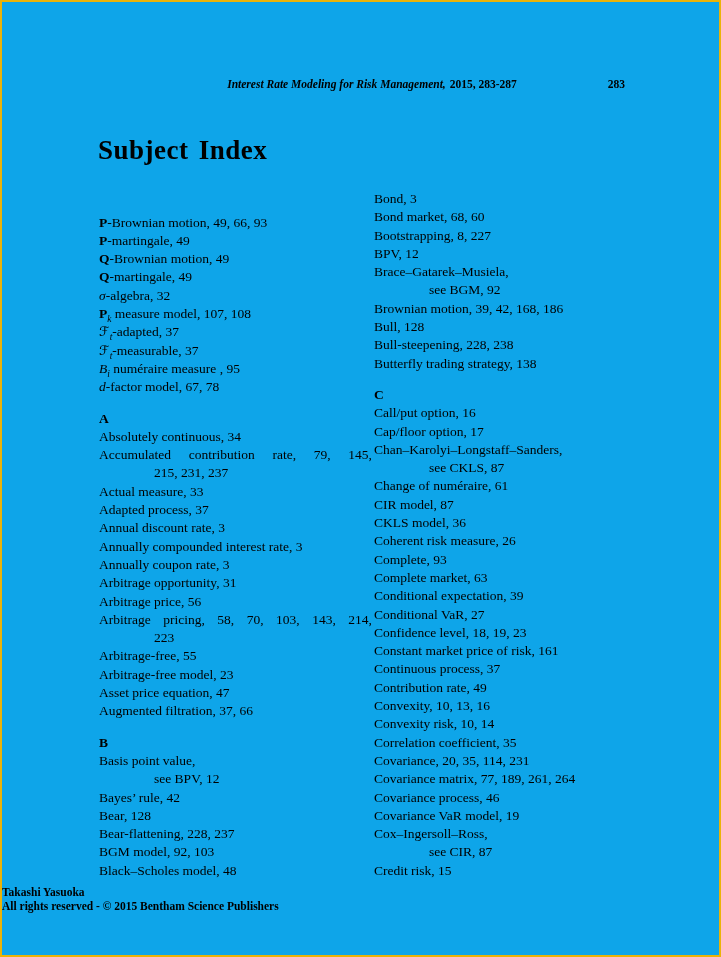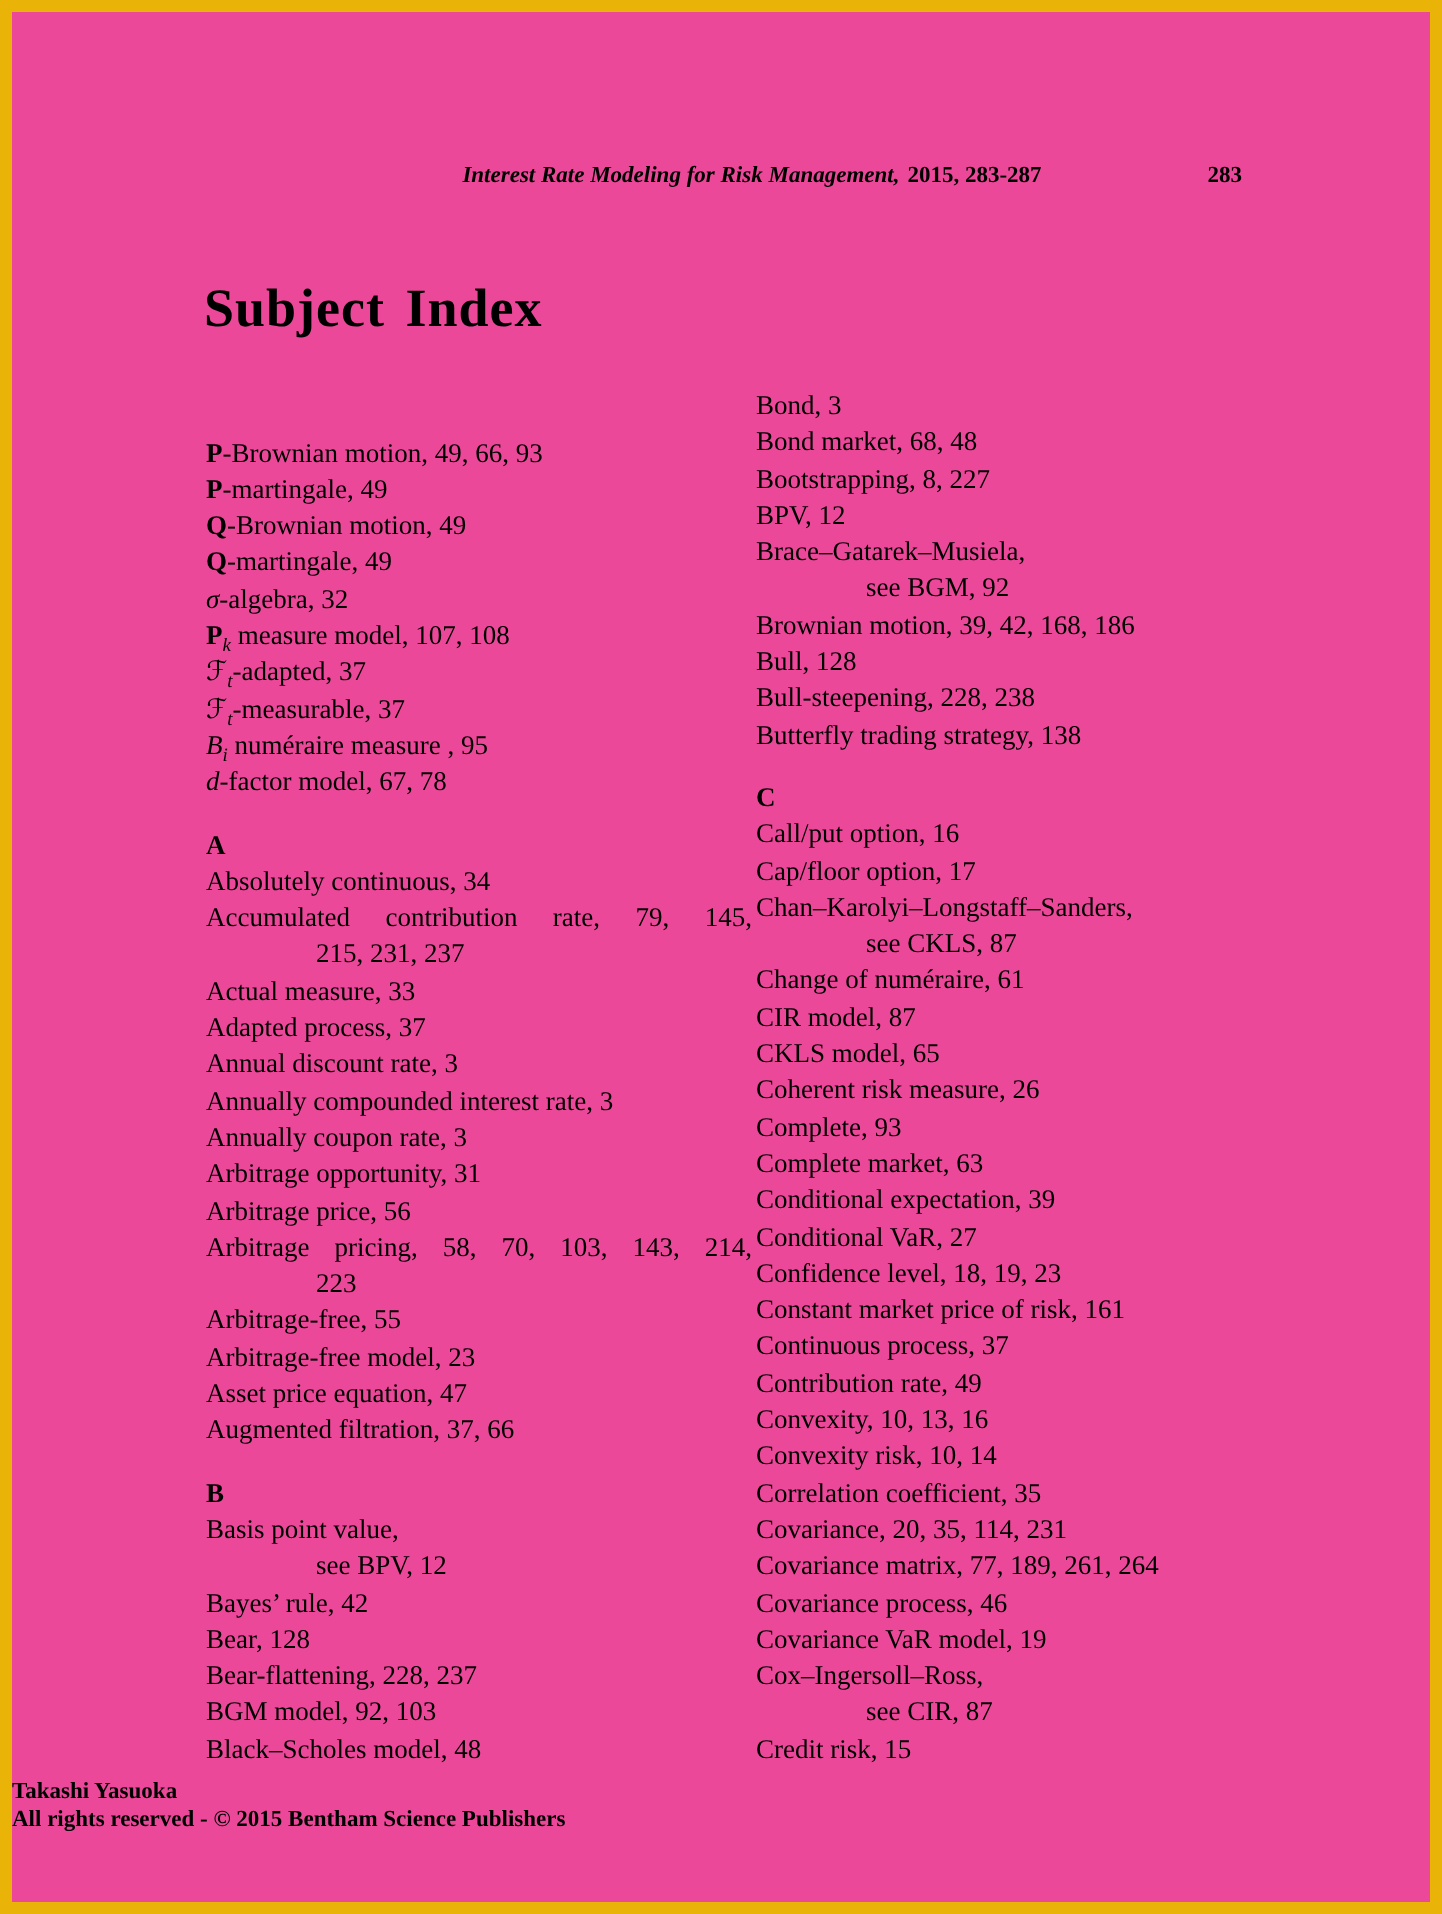--- a/index.html
+++ b/index.html
@@ -1,24 +1,24 @@
 <!DOCTYPE html>
 <html><head>
 <meta charset="utf-8">
 <style>
   * { box-sizing: border-box; }
   html, body { margin: 0; padding: 0; background: #ffffff; }
   .page {
     position: relative;
     width: 721px;
     height: 957px;
-    background: #ec4899;
+    background: #0ea5e9;
     color: #000000;
     overflow: hidden;
-    border: 6px solid #eab308;
+    border: 2px solid #eab308;
     font-family: "Liberation Serif", "DejaVu Serif", serif;
   }
   
   .running-header {
     position: absolute;
     top: 76px;
     left: 97px;
     width: 546px;
     text-align: center;
     font-size: 11.5px;
@@ -131,39 +131,39 @@
           <div class="entry">Bayes’ rule, 42</div>
           <div class="entry">Bear, 128</div>
           <div class="entry">Bear-flattening, 228, 237</div>
           <div class="entry">BGM model, 92, 103</div>
           <div class="entry">Black–Scholes model, 48</div>
         </div>
       </div>
     <div class="col" id="col-right">
         <div class="group">
           <div class="entry">Bond, 3</div>
-          <div class="entry">Bond market, 68, 48</div>
+          <div class="entry">Bond market, 68, 60</div>
           <div class="entry">Bootstrapping, 8, 227</div>
           <div class="entry">BPV, 12</div>
           <div class="entry">Brace–Gatarek–Musiela,</div>
           <div class="entry-cont">see BGM, 92</div>
           <div class="entry">Brownian motion, 39, 42, 168, 186</div>
           <div class="entry">Bull, 128</div>
           <div class="entry">Bull-steepening, 228, 238</div>
           <div class="entry">Butterfly trading strategy, 138</div>
         </div>
         <div class="group">
           <div class="group-heading">C</div>
           <div class="entry">Call/put option, 16</div>
           <div class="entry">Cap/floor option, 17</div>
           <div class="entry">Chan–Karolyi–Longstaff–Sanders,</div>
           <div class="entry-cont">see CKLS, 87</div>
           <div class="entry">Change of numéraire, 61</div>
           <div class="entry">CIR model, 87</div>
-          <div class="entry">CKLS model, 65</div>
+          <div class="entry">CKLS model, 36</div>
           <div class="entry">Coherent risk measure, 26</div>
           <div class="entry">Complete, 93</div>
           <div class="entry">Complete market, 63</div>
           <div class="entry">Conditional expectation, 39</div>
           <div class="entry">Conditional VaR, 27</div>
           <div class="entry">Confidence level, 18, 19, 23</div>
           <div class="entry">Constant market price of risk, 161</div>
           <div class="entry">Continuous process, 37</div>
           <div class="entry">Contribution rate, 49</div>
           <div class="entry">Convexity, 10, 13, 16</div>

